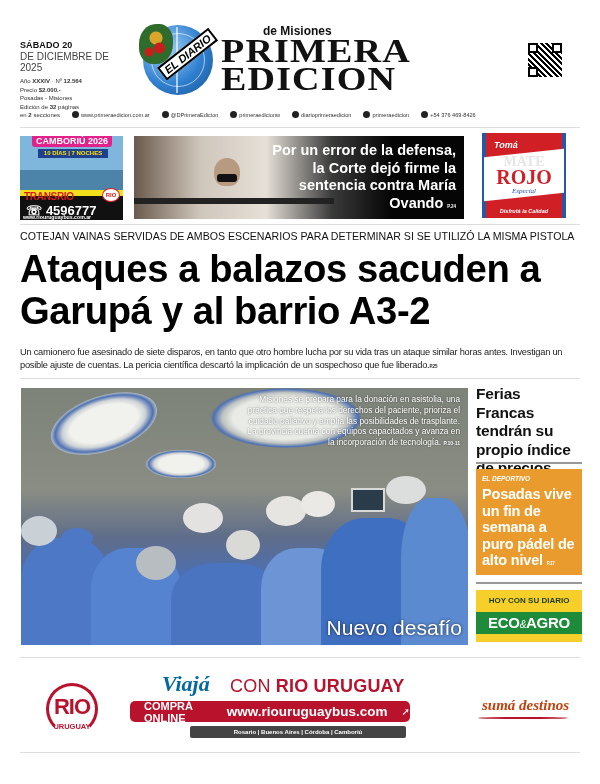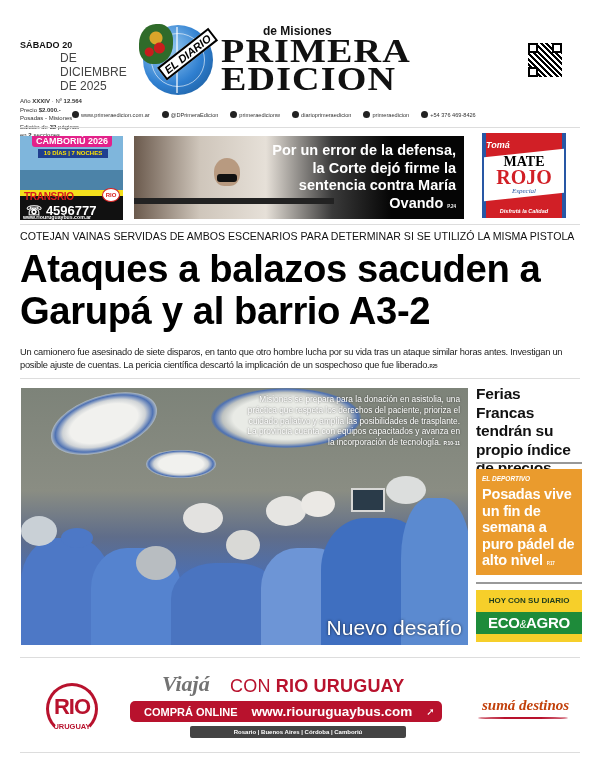--- a/index.html
+++ b/index.html
@@ -2,21 +2,21 @@
 <html><head>
 <meta charset="utf-8">
 <style>
   * { box-sizing: border-box; margin: 0; padding: 0; }
   html, body { width: 600px; height: 784px; background: #fff; overflow: hidden; }
   body { position: relative; font-family: "Liberation Sans", sans-serif; color: #111; }
 
   
   .meta { position: absolute; left: 20px; top: 40px; width: 110px; }
   .meta .day { font-weight: 700; font-size: 9px; letter-spacing: .1px; }
-  .meta .date { font-size: 12px; color: #444; margin-top: 1px; margin-left: 40px; }
+  .meta .date { font-size: 10px; color: #444; margin-top: 1px; }
   .meta .info { font-size: 6px; color: #333; line-height: 8.5px; margin-top: 4px; }
   .meta .info b { font-weight: 700; }
 
   .logo { position: absolute; left: 143px; top: 22px; width: 330px; height: 78px; }
   .globe { position: absolute; left: 0; top: 3px; width: 70px; height: 70px; border-radius: 50%;
            background: radial-gradient(circle at 35% 35%, #9fd0f5, #2f7fd0 55%, #17538f); }
   .globe::before { content: ""; position: absolute; inset: 8px; border-radius: 50%;
            border: 1.5px solid rgba(255,255,255,.6); }
   .globe::after { content: ""; position: absolute; left: 33px; top: 2px; width: 1.5px; height: 66px; background: rgba(255,255,255,.6); }
   .holly { position: absolute; left: -4px; top: 2px; width: 34px; height: 40px; border-radius: 50% 40% 50% 40%;
@@ -66,23 +66,23 @@
         background: linear-gradient(90deg, #6b5a4d 0, #cfc6bb 20%, #e6e0d8 40%, #3a3a3a 60%, #050505 78%); overflow: hidden; }
   .story-court .person { position: absolute; left: 80px; top: 22px; width: 26px; height: 28px; border-radius: 50% 50% 40% 40%; background: #b89a80; }
   .story-court .mask { position: absolute; left: 83px; top: 38px; width: 20px; height: 8px; background: #111; border-radius: 3px; }
   .story-court .table { position: absolute; left: 0; top: 62px; width: 200px; height: 6px; background: #222; }
   .story-court .headline { position: absolute; right: 8px; top: 6px; width: 190px; text-align: right; color: #fff;
         font-weight: 700; font-size: 14.5px; line-height: 17.5px; }
   .page-ref { font-size: 4.5px; font-weight: 700; vertical-align: baseline; }
 
   .ad-mate { position: absolute; left: 482px; top: 133px; width: 84px; height: 85px; background: #d11f26;
         border-left: 4px solid #2857a5; border-right: 4px solid #2857a5; }
-  .ad-mate .toma { position: absolute; left: 0; top: 7px; font: italic 700 9px "Liberation Sans", sans-serif; color: #fff; }
+  .ad-mate .toma { position: absolute; left: 8px; top: 7px; font: italic 700 9px "Liberation Sans", sans-serif; color: #fff; }
   .ad-mate .banner { position: absolute; left: -2px; right: -2px; top: 20px; height: 44px; background: #fff; transform: skewY(-6deg); }
-  .ad-mate .mate { position: absolute; left: 0; right: 0; top: 21px; text-align: center; font: 900 14px "Liberation Serif", serif; color: #000000; }
+  .ad-mate .mate { position: absolute; left: 0; right: 0; top: 21px; text-align: center; font: 900 14px "Liberation Serif", serif; color: #e5e5e5; }
   .ad-mate .rojo { position: absolute; left: 0; right: 0; top: 33px; text-align: center; font: 900 20px "Liberation Serif", serif; color: #d11f26; }
   .ad-mate .especial { position: absolute; left: 0; right: 0; top: 54px; text-align: center; font: italic 7px "Liberation Serif", serif; color: #2857a5; }
   .ad-mate .tag { position: absolute; left: 0; right: 0; bottom: 4px; text-align: center; font: italic 700 5.5px "Liberation Sans", sans-serif; color: #fff; }
 
   
   .kicker { position: absolute; left: 20px; top: 230px; font-size: 10.6px; color: #111; letter-spacing: 0; white-space: nowrap; }
   .headline-main { position: absolute; left: 20px; top: 248px; width: 570px; font-weight: 900; font-size: 39px;
         line-height: 42px; letter-spacing: -.4px; color: #000; transform: scaleX(.98); transform-origin: left; }
   .dek { position: absolute; left: 20px; top: 346px; width: 560px; font-size: 9.3px; line-height: 13px; color: #222; letter-spacing: -.25px; }
 
@@ -113,24 +113,24 @@
   .ecoagro .brand { position: absolute; left: 0; right: 0; top: 22px; height: 22px; background: #1e8b3a; color: #fff; text-align: center;
         font-weight: 900; font-size: 15px; line-height: 22px; letter-spacing: -.3px; }
   .ecoagro .brand .amp { font-size: 10px; font-weight: 400; font-style: italic; }
 
   
   .ad-rio { position: absolute; left: 20px; top: 665px; width: 560px; height: 85px; }
   .rio-logo { position: absolute; left: 22px; top: 18px; width: 60px; height: 56px; }
   .rio-logo .arc { position: absolute; left: 4px; top: 0; width: 52px; height: 52px; border: 3px solid #b8122d; border-bottom-color: transparent; border-radius: 50%; }
   .rio-logo .rio { position: absolute; left: 0; right: 0; top: 11px; text-align: center; font-weight: 900; font-size: 22px; color: #b8122d; letter-spacing: -1px; }
   .rio-logo .uy { position: absolute; left: 0; right: 0; top: 39px; text-align: center; font-weight: 700; font-size: 7.5px; color: #b8122d; }
-  .viaja { position: absolute; left: 142px; top: 6px; font: italic 900 22px "Liberation Serif", serif; color: #737373; }
+  .viaja { position: absolute; left: 142px; top: 6px; font: italic 900 22px "Liberation Serif", serif; color: #0369a1; }
   .con { position: absolute; left: 210px; top: 11px; font-size: 18px; color: #b8122d; letter-spacing: .2px; }
   .con b { font-weight: 700; }
-  .buy-bar { position: absolute; left: 110px; top: 36px; width: 312px; height: 21px; background: #b8122d; border-radius: 5px; color: #fff;
+  .buy-bar { position: absolute; left: 110px; top: 36px; width: 280px; height: 21px; background: #b8122d; border-radius: 5px; color: #fff;
         display: flex; align-items: center; gap: 14px; padding-left: 14px; }
   .buy-bar .l { font-weight: 700; font-size: 11px; }
   .buy-bar .u { font-weight: 700; font-size: 13.5px; }
   .cities { position: absolute; left: 170px; top: 61px; width: 216px; height: 12px; background: #444; border-radius: 2px; color: #fff;
         font-size: 6px; text-align: center; line-height: 12px; font-weight: 700; }
   .suma { position: absolute; left: 462px; top: 32px; font: italic 700 15px "Liberation Serif", serif; color: #c2410c; }
   .suma-line { position: absolute; left: 458px; top: 52px; width: 90px; height: 2px; background: #b8122d; border-radius: 50%; }
 </style>
 </head>
 <body>

